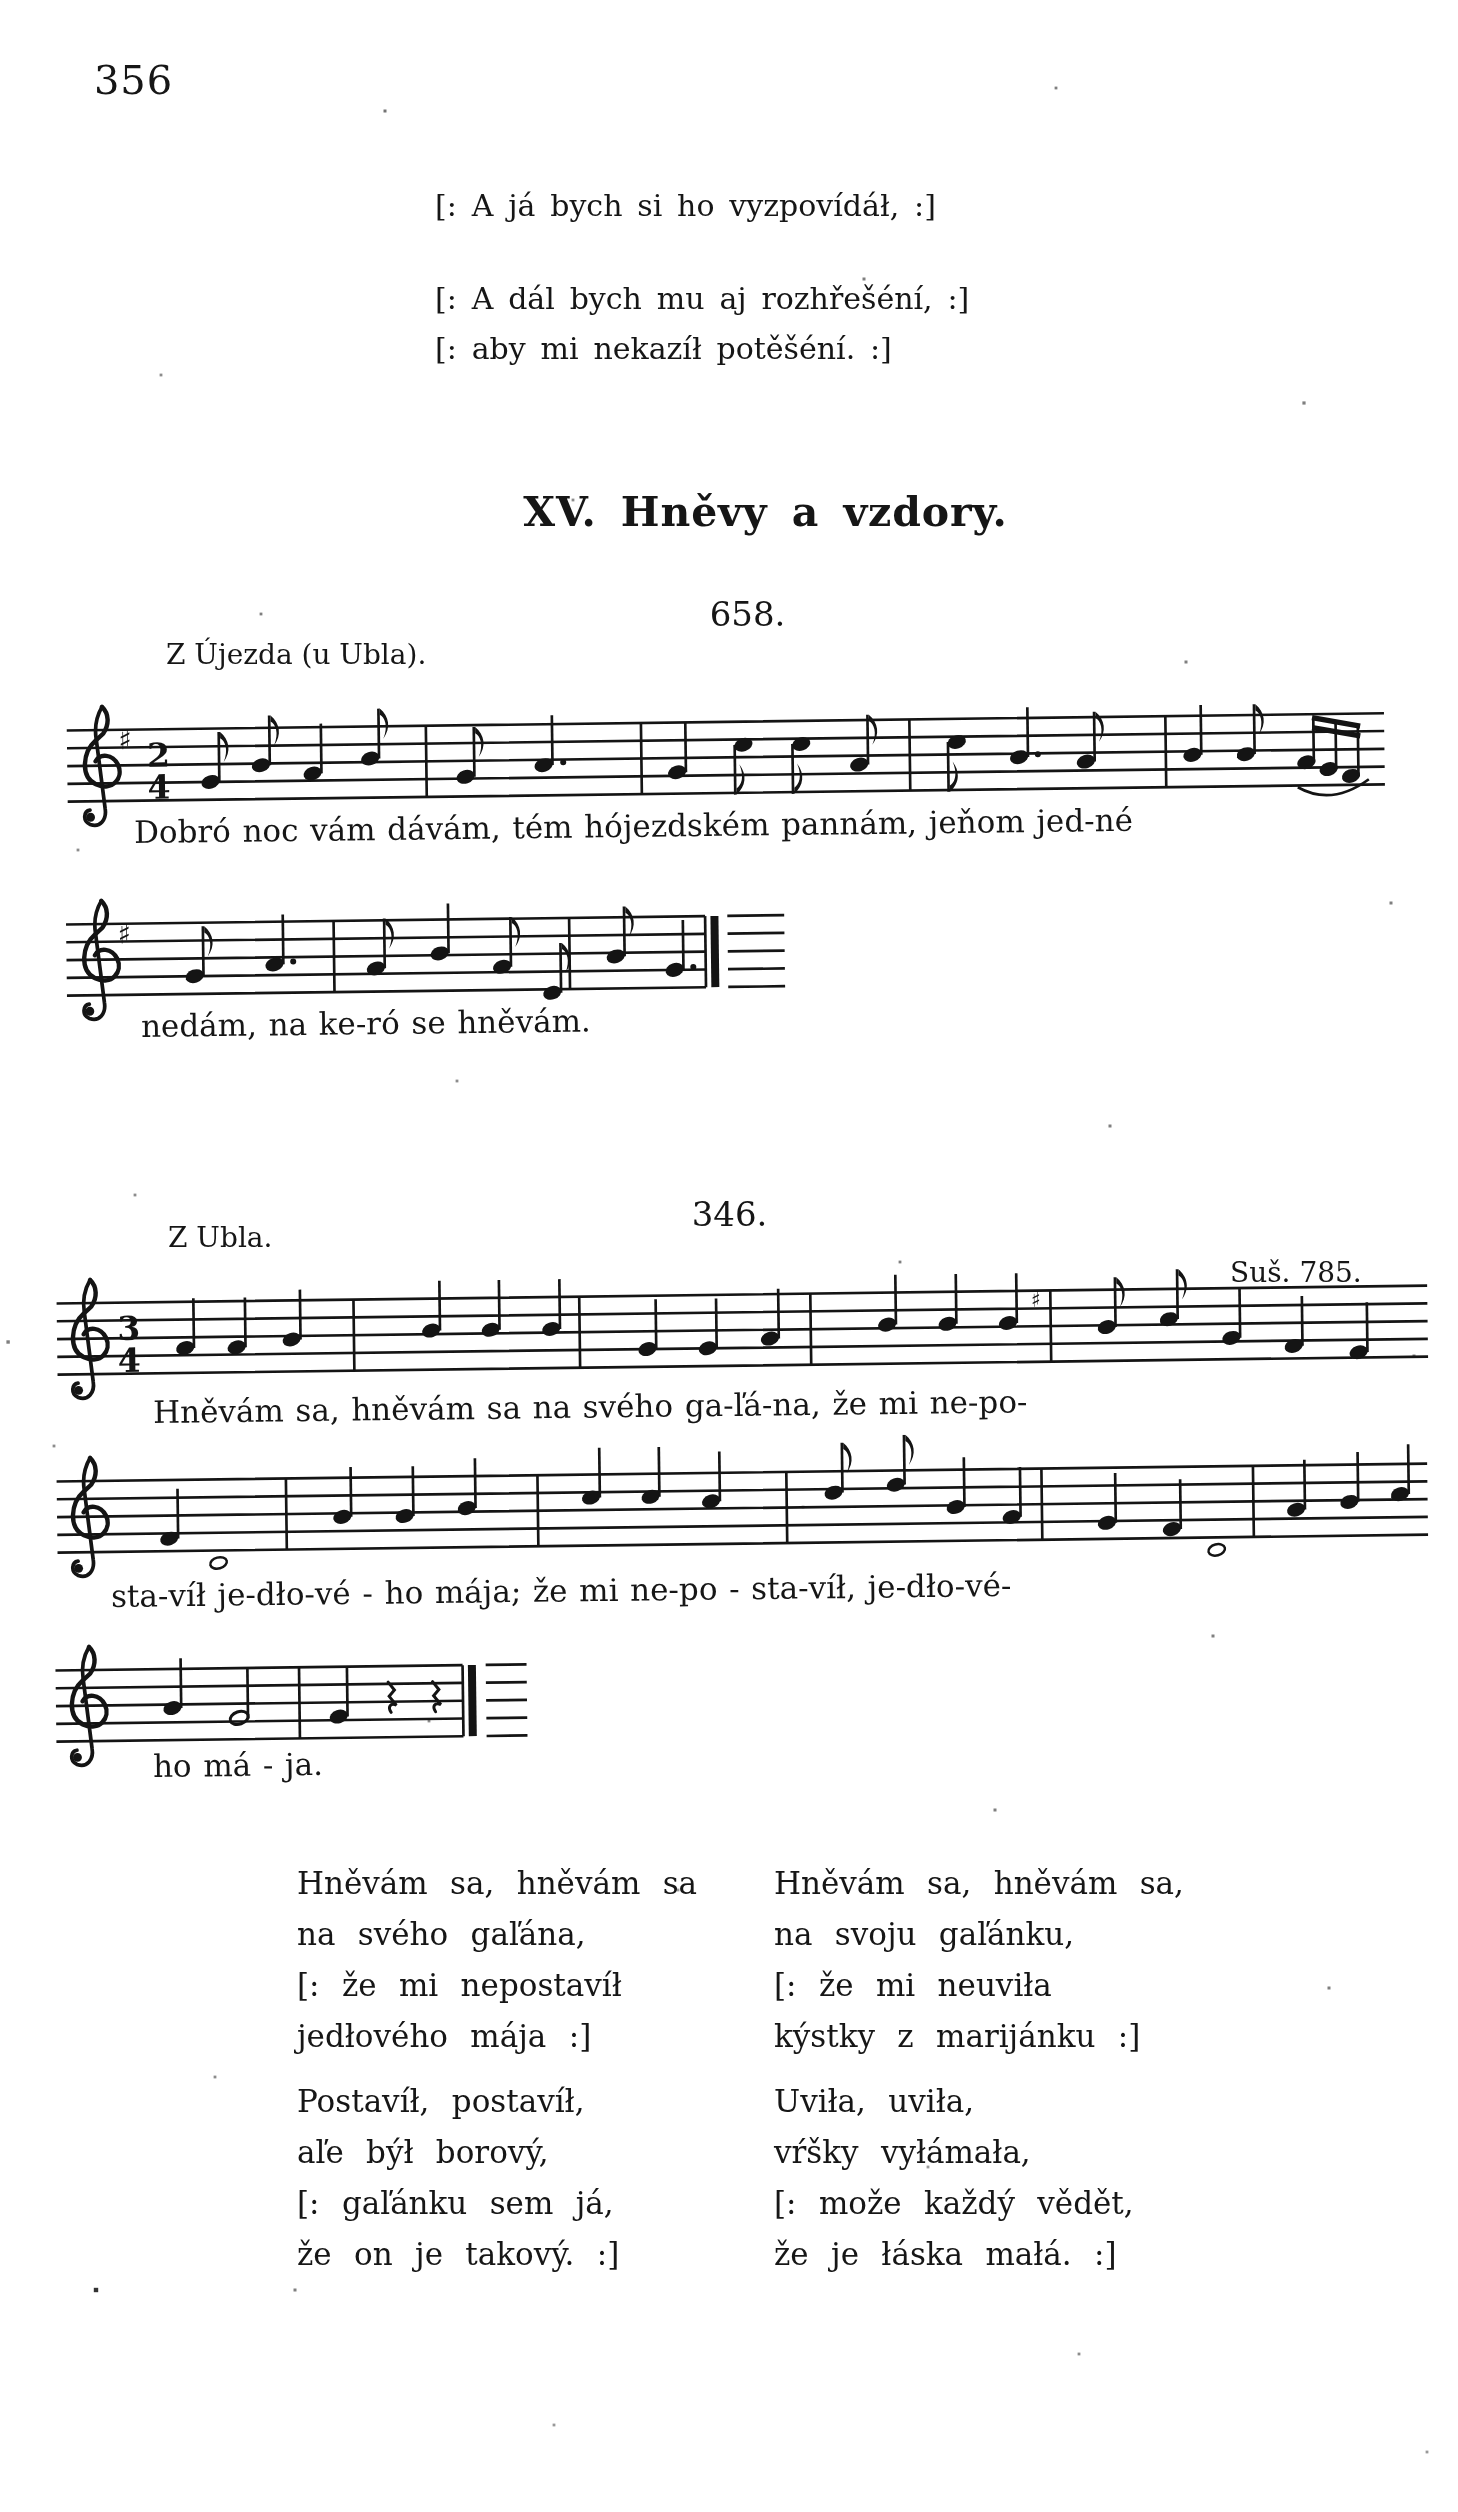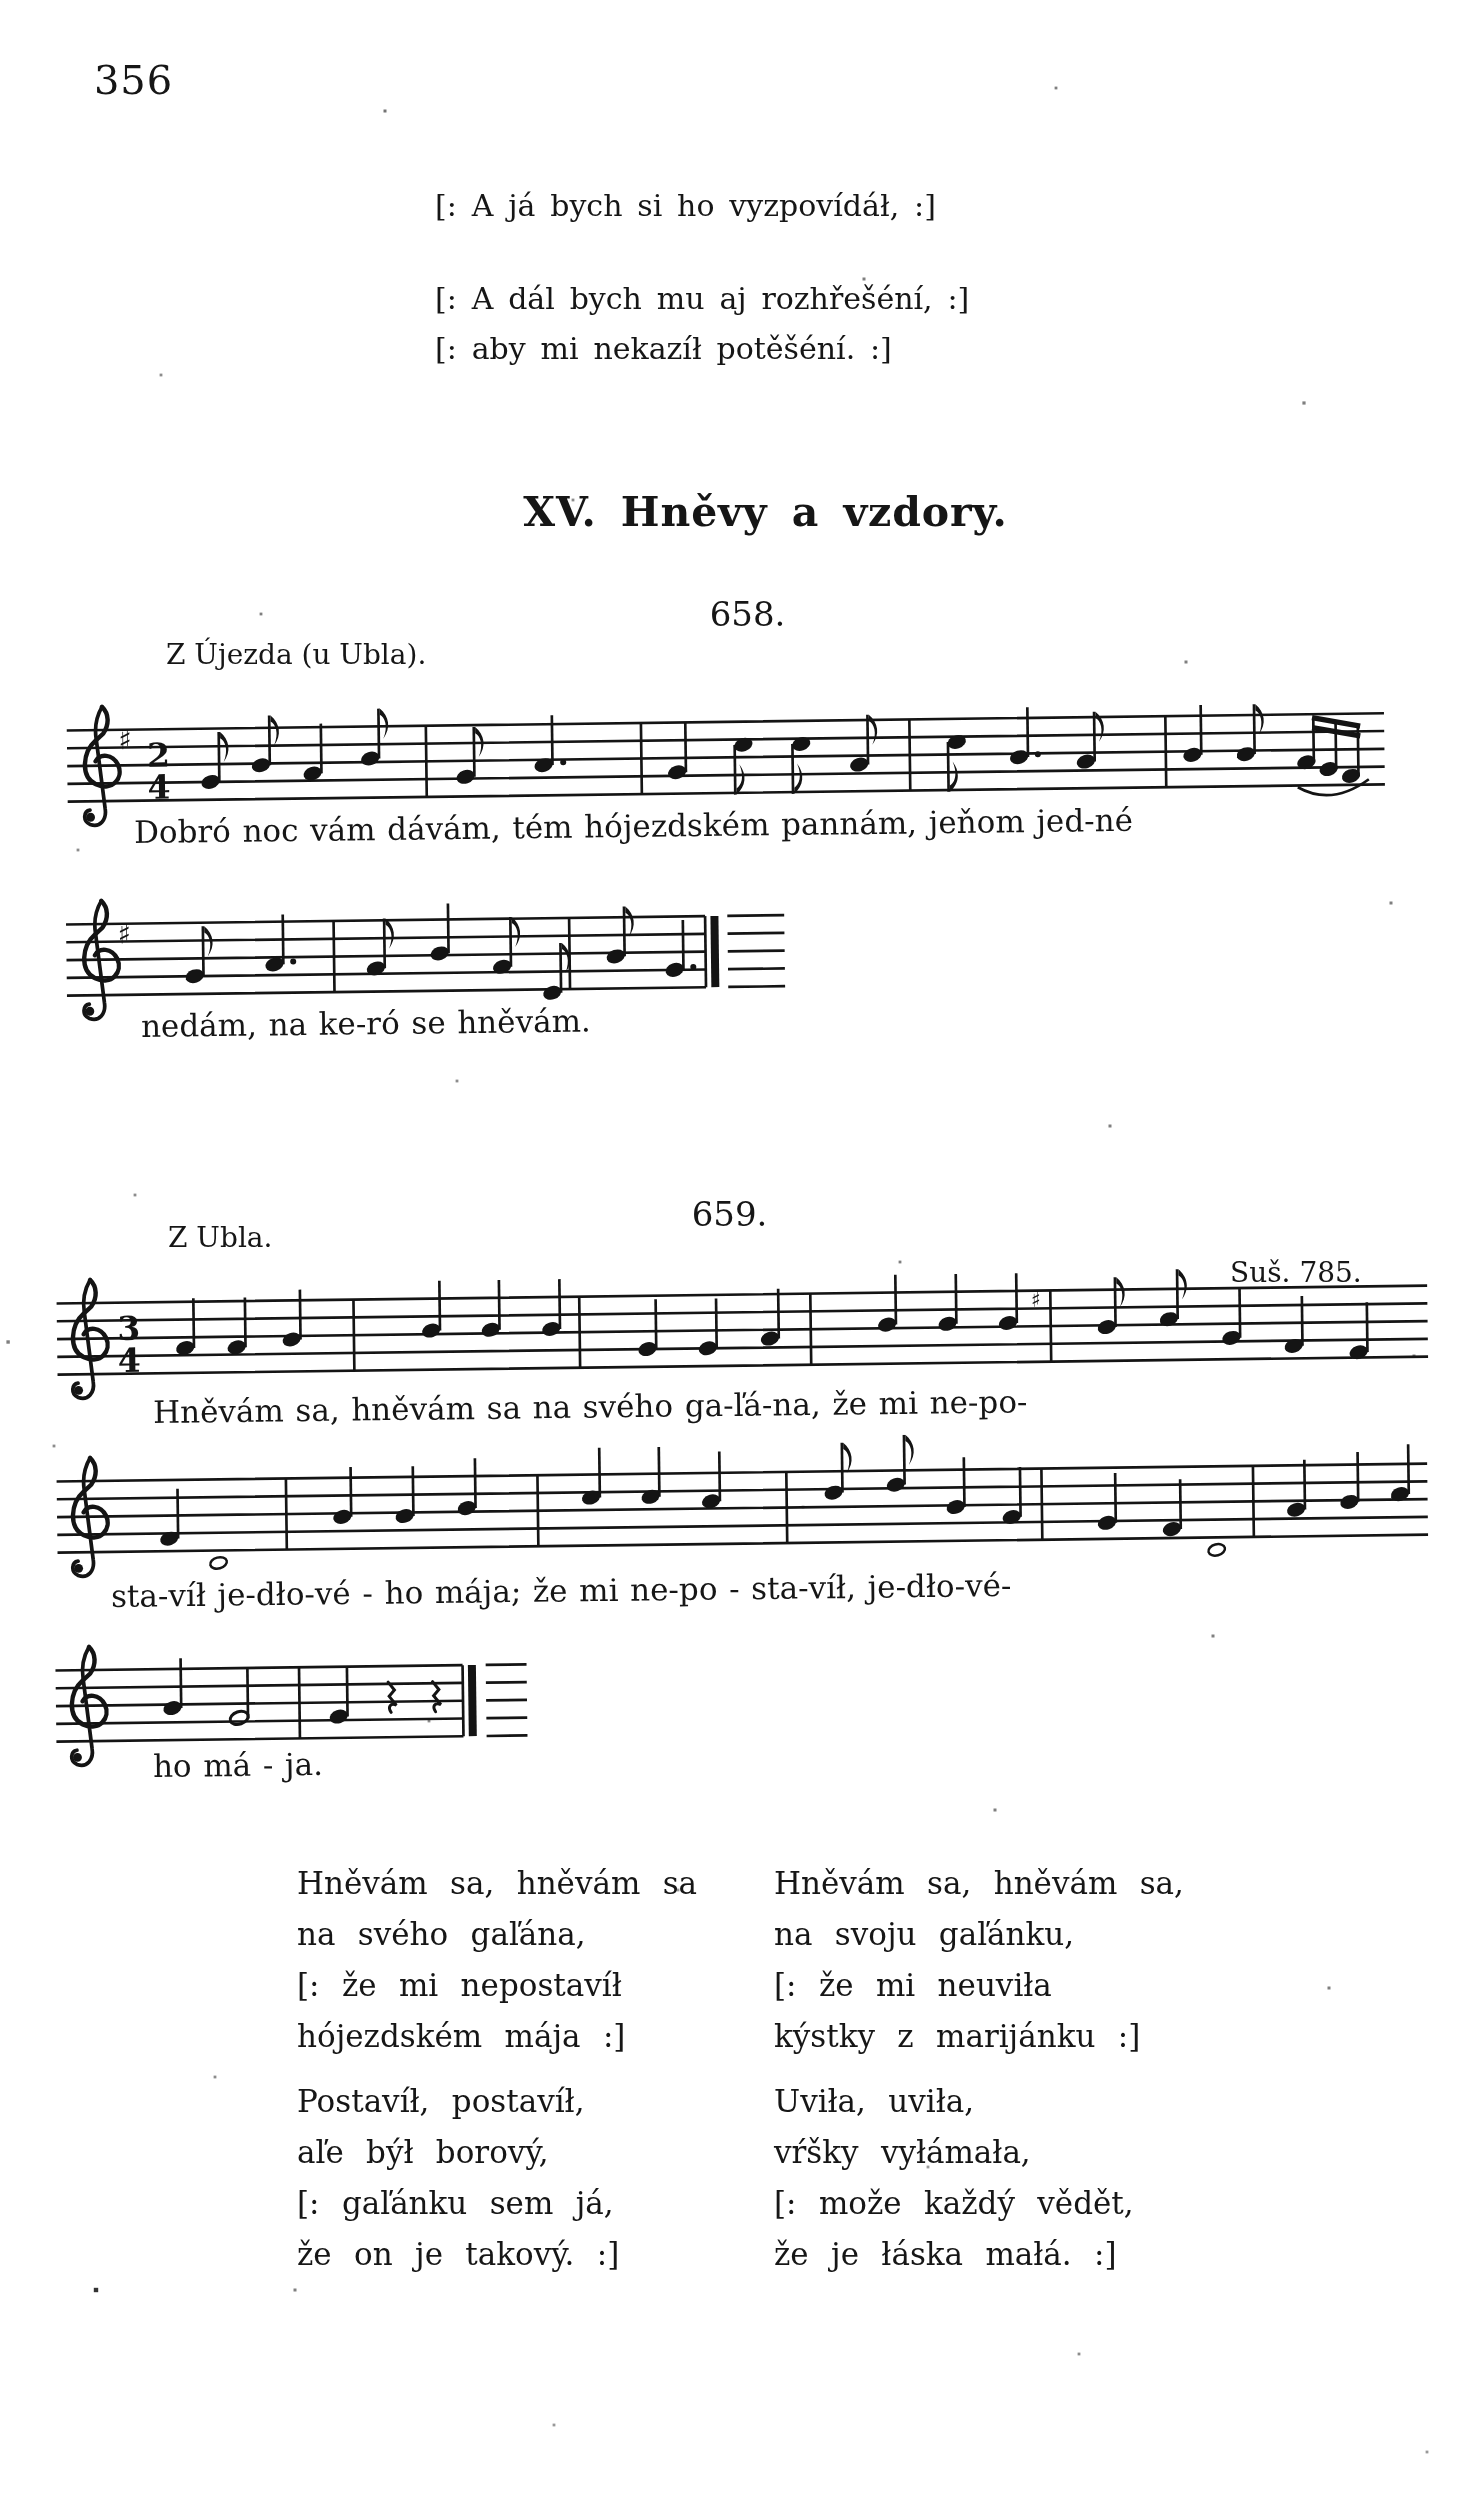--- a/index.html
+++ b/index.html
@@ -170,21 +170,21 @@
   </g>
   <g>
     <use href="#g-note-e" x="622" y="84"></use>
         <use href="#g-note-q" x="688" y="100"></use>
         <circle cx="709" cy="97" r="3.4" fill="#141414"></circle>
   </g>
 </svg>
 </div>
 <div class="abs lyrics-line" style="left:141px;top:1008px;width:401px;">nedám, na ke-ró se hněvám.</div>
 
-<div class="abs song-number" style="left:0;top:1194px;width:1459px;">659.</div>
+<div class="abs song-number" style="left:0;top:1194px;width:1459px;">346.</div>
 <div class="abs song-source" style="left:168px;top:1221px;">Z Ubla.</div>
 <div class="abs song-ref" style="left:1230px;top:1235px;">Suš. 785.</div>
 
 <div class="abs staff-block" style="left:52px;top:1268px;width:1381px;height:160px;">
 <svg width="1381" height="160" viewBox="0 0 1550 180">
   <path d="M4,40 H1546 M4,60 H1546 M4,80 H1546 M4,100 H1546 M4,120 H1546" stroke="#141414" stroke-width="3"></path>
   <use href="#g-clef" x="12" y="0"></use>
   <text class="ts" x="72" y="82">3</text>
   <text class="ts" x="72" y="118">4</text>
   <path d="M338,40 V120 M592,40 V120 M852,40 V120 M1122,40 V120" stroke="#141414" stroke-width="3"></path>
@@ -278,21 +278,21 @@
   </g>
 </svg>
 </div>
 <div class="abs lyrics-line" style="left:153px;top:1748px;width:267px;">ho má - ja.</div>
 
 <div class="abs verse-col" style="left:297px;top:1858px;">
   <div class="stanza">
     <div class="verse-line">Hněvám sa, hněvám sa</div>
     <div class="verse-line">na svého gaľána,</div>
     <div class="verse-line">[: že mi nepostavíł</div>
-    <div class="verse-line">hójezdském mája :]</div>
+    <div class="verse-line">jedłového mája :]</div>
   </div>
   <div class="stanza">
     <div class="verse-line">Postavíł, postavíł,</div>
     <div class="verse-line">aľe býł borový,</div>
     <div class="verse-line">[: gaľánku sem já,</div>
     <div class="verse-line">že on je takový. :]</div>
   </div>
 </div>
 
 <div class="abs verse-col" style="left:774px;top:1858px;">

